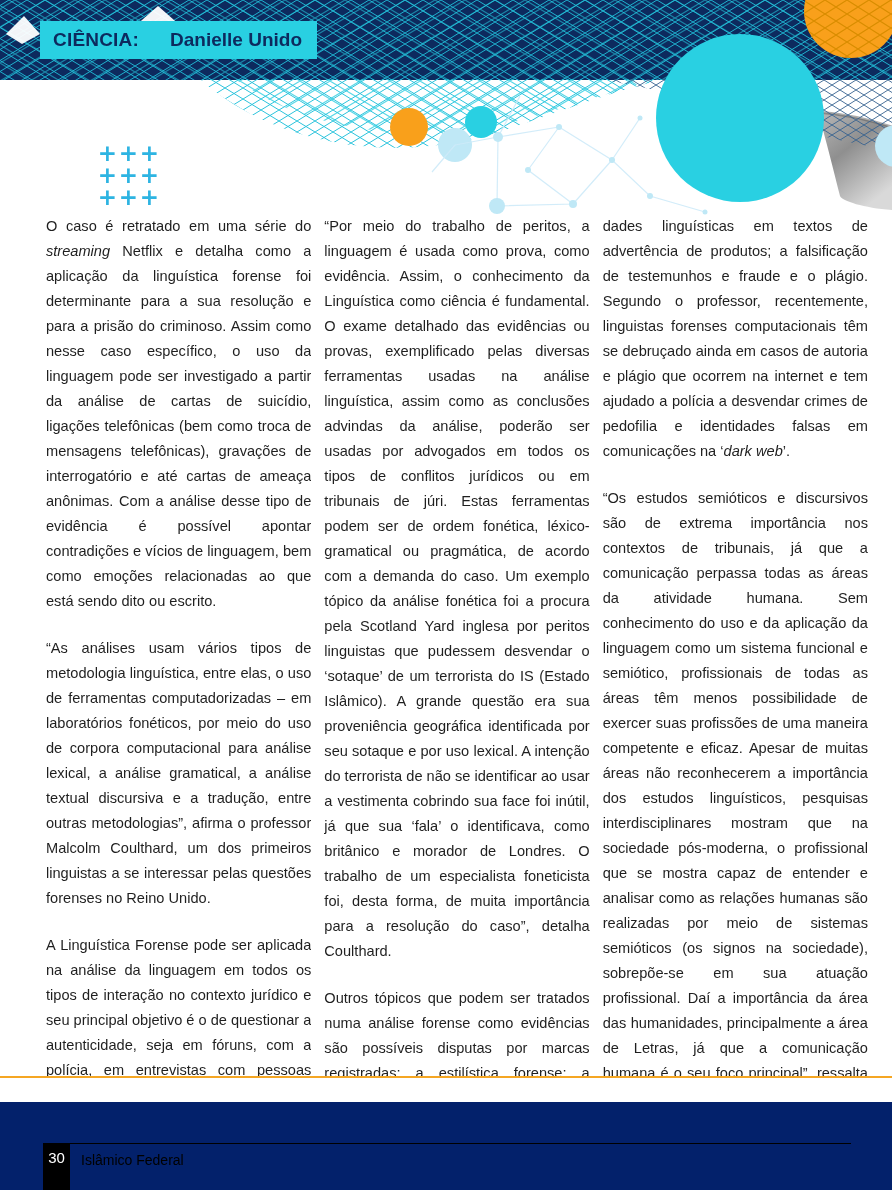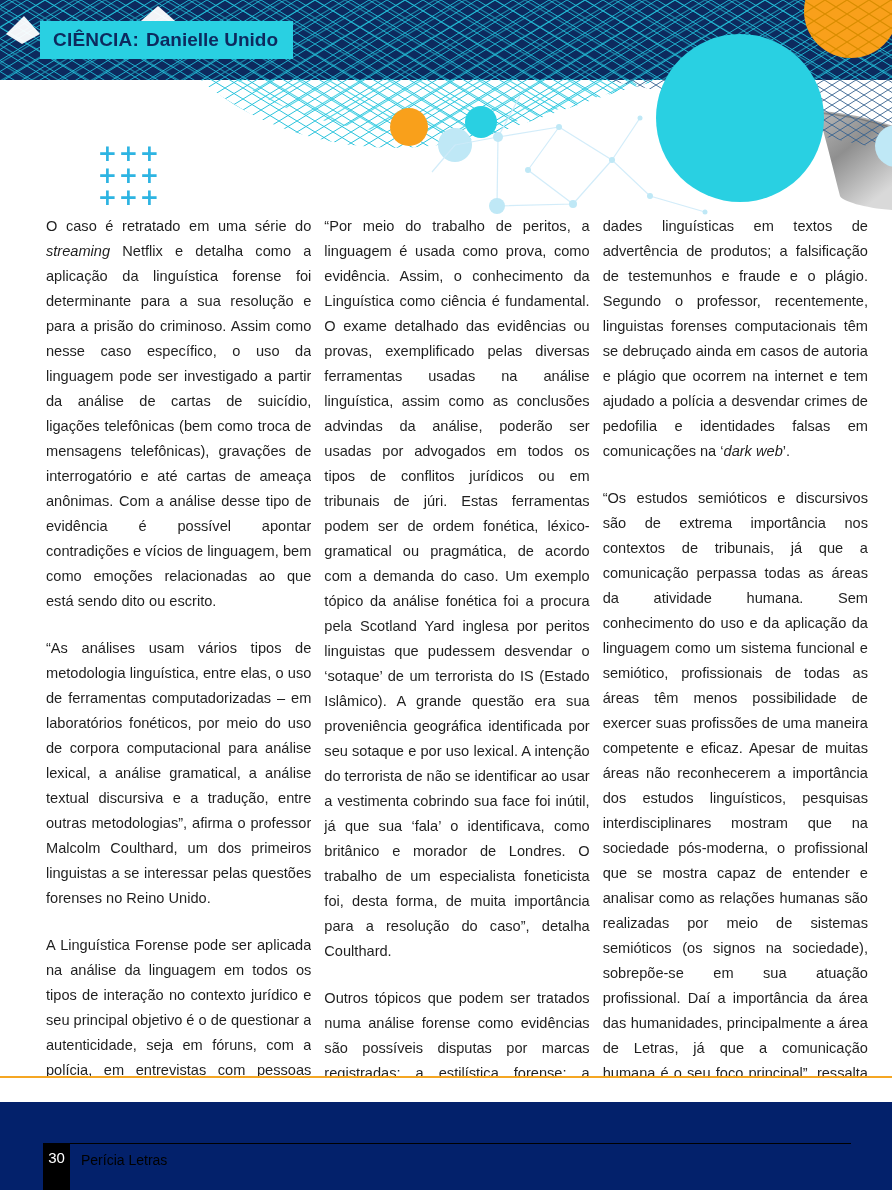--- a/index.html
+++ b/index.html
@@ -5,21 +5,21 @@
   html,body{margin:0;padding:0;background:#fff;}
   .page{
     position:relative;width:892px;height:1190px;overflow:hidden;background:#fff;
     font-family:"Liberation Sans",sans-serif;
   }
   
   .header-svg{position:absolute;left:0;top:0;z-index:0;display:block;}
   .kicker{
     position:absolute;left:40px;top:21px;height:38px;z-index:3;
     background:var(--cyan,#29d0e2);display:flex;align-items:center;
-    padding:0 15px 0 13px;white-space:nowrap;
+    padding:0 15px 0 13px;white-space:nowrap;gap:24px;
   }
   .kicker .sec{font-weight:700;font-size:19px;color:var(--navy,#0d2a5e);letter-spacing:.2px;}
   .kicker .auth{font-weight:600;font-size:19px;color:var(--navy,#0d2a5e);margin-left:7px;}
   
   .plus-grid{
     position:absolute;left:97px;top:142px;z-index:3;
     display:grid;grid-template-columns:repeat(3,21px);grid-auto-rows:22px;
   }
   .plus{
     color:var(--plus_blue,#2db4e2);font-weight:700;font-size:23px;line-height:22px;
@@ -151,16 +151,16 @@
         <p><span>“Os estudos semióticos e discursivos são de extrema importância nos contextos de tribunais, já que a comunicação perpassa todas as áreas da atividade humana. Sem conhecimento do uso e da aplicação da linguagem como um sistema funcional e semiótico, profissionais de todas as áreas têm menos possibilidade de exercer suas profissões de uma maneira competente e eficaz. Apesar de muitas áreas não reconhecerem a importância dos estudos linguísticos, pesquisas interdisciplinares mostram que na sociedade pós-moderna, o profissional que se mostra capaz de entender e analisar como as relações humanas são realizadas por meio de sistemas semióticos (os signos na sociedade), sobrepõe-se em sua atuação profissional. Daí a importância da área das humanidades, principalmente a área de Letras, já que a comunicação humana é o seu foco principal”, ressalta o especialista sobre a importância do método.</span></p>
       </div>
   </div>
 
   <div class="rule-orange"></div>
   <div class="footer-band">
     <div class="footer-divider"></div>
     <div class="page-badge">
       <span>30</span>
     </div>
-    <div class="publication">Perícia Letras</div>
+    <div class="publication">Islâmico Federal</div>
   </div>
 
 </div>
 
 </body></html>

